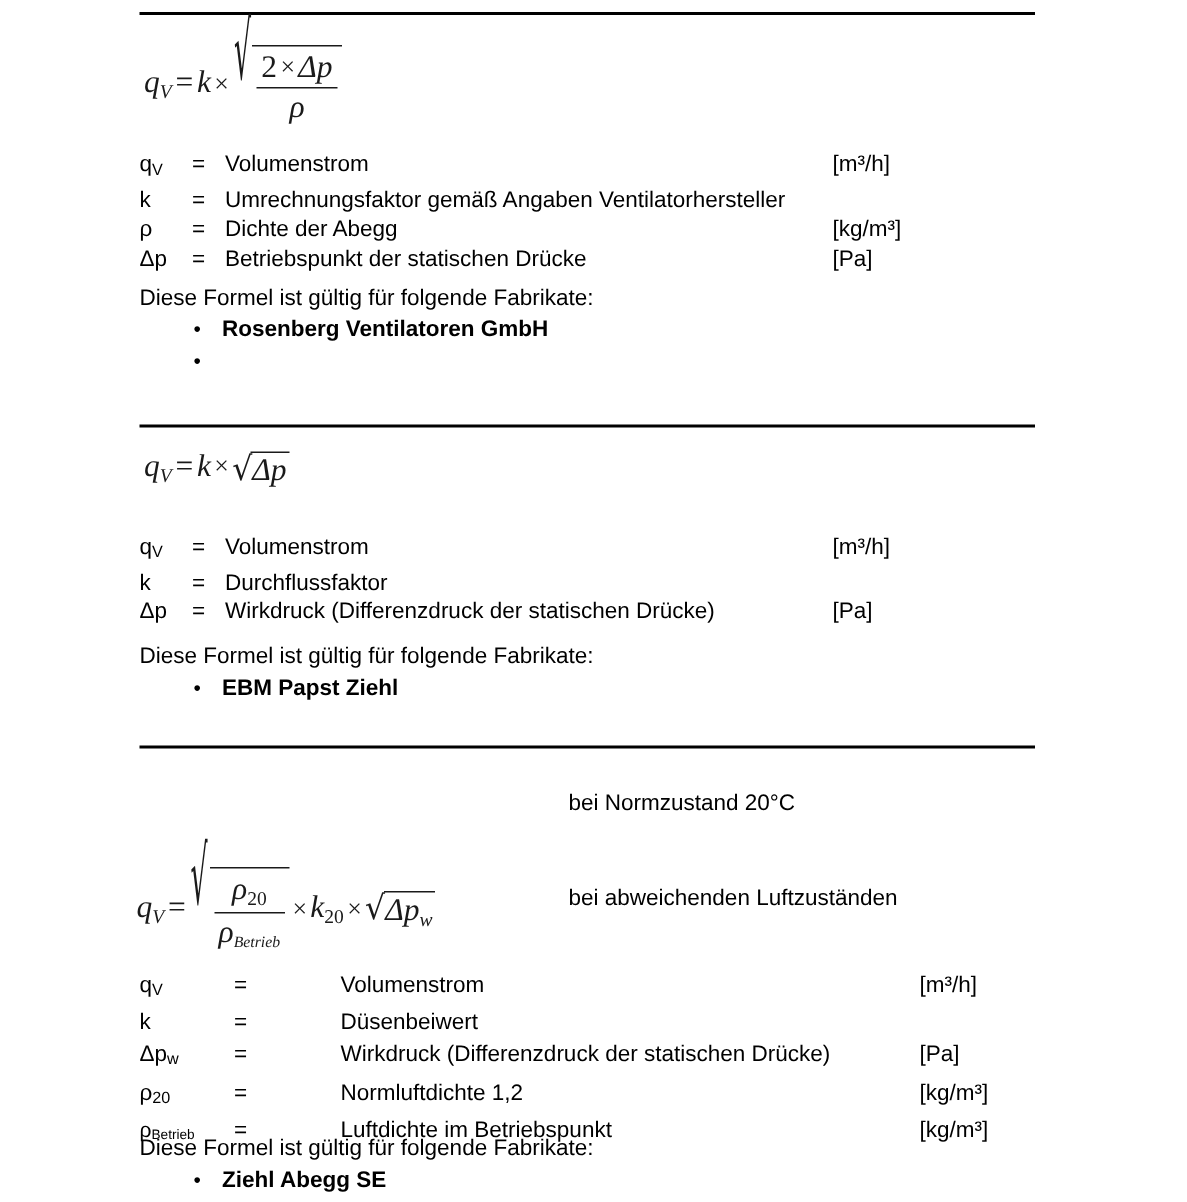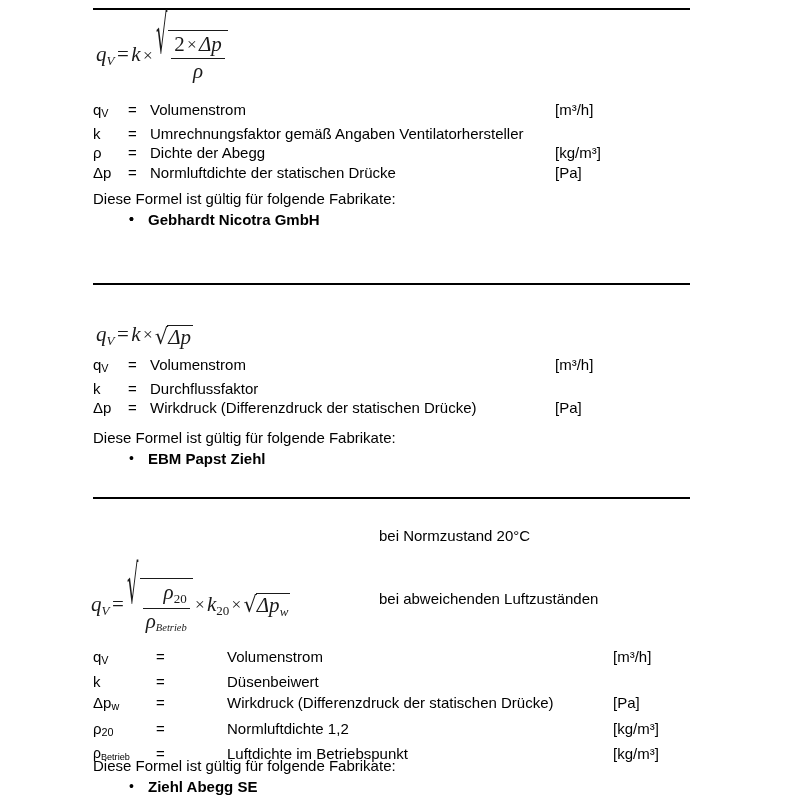--- a/index.html
+++ b/index.html
@@ -110,21 +110,20 @@
   .frac {
     display: inline-block;
     text-align: center;
     vertical-align: middle;
     line-height: 1.12;
   }
   .frac .num {
     display: block;
     padding: 0 3px 1px 3px;
     border-bottom: 1.3px solid #1a1a1a;
-    text-align: right;
   }
   .frac .den {
     display: block;
     padding: 1px 3px 0 3px;
   }
 
   
   .legend {
     position: absolute;
     font-family: "Liberation Sans", sans-serif;
@@ -226,38 +225,38 @@
       </tr>
       <tr>
         <td class="c-sym">ρ</td>
         <td class="c-eq">=</td>
         <td class="c-desc">Dichte der Abegg</td>
         <td class="c-unit">[kg/m³]</td>
       </tr>
       <tr>
         <td class="c-sym">Δp</td>
         <td class="c-eq">=</td>
-        <td class="c-desc">Normluftdichte der statischen Drücke</td>
+        <td class="c-desc">Betriebspunkt der statischen Drücke</td>
         <td class="c-unit">[Pa]</td>
       </tr>
     </tbody>
       </table>
   </div>
 
   <div class="valid-block" style="left:93px; top:189px;">
     <div class="valid-intro">Diese Formel ist gültig für folgende Fabrikate:</div>
     <ul class="brand-list">
+      <li><span class="bullet">•</span><span>Rosenberg Ventilatoren GmbH</span></li>
       <li><span class="bullet">•</span></li>
-      <li><span class="bullet">•</span><span>Gebhardt Nicotra GmbH</span></li>
     </ul>
   </div>
 
   <div class="rule" style="top:283px;"></div>
 
-  <div class="formula" style="left:96px; top:324px;">
+  <div class="formula" style="left:96px; top:300px;">
     <span>q</span><span class="sub">V</span><span class="eq">=</span><span>k</span><span class="times">×</span><span class="sqrt"><span class="rad-glyph">√</span><span class="rad-body">Δp</span></span>
   </div>
 
   <div class="legend" style="left:93px; top:355px;">
     <table>
       <tbody>
           <tr>
         <td class="c-sym" style="width:35px;">q<span class="sb">V</span></td>
         <td class="c-eq" style="width:22px;">=</td>
         <td class="c-desc" style="width:405px;">Volumenstrom</td>

